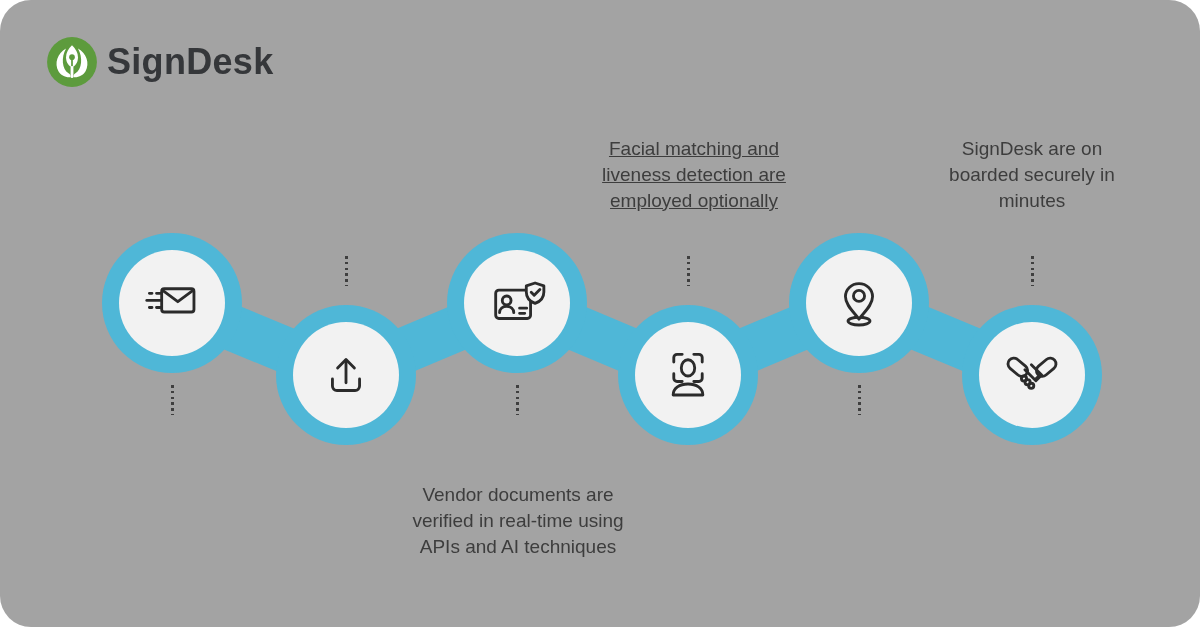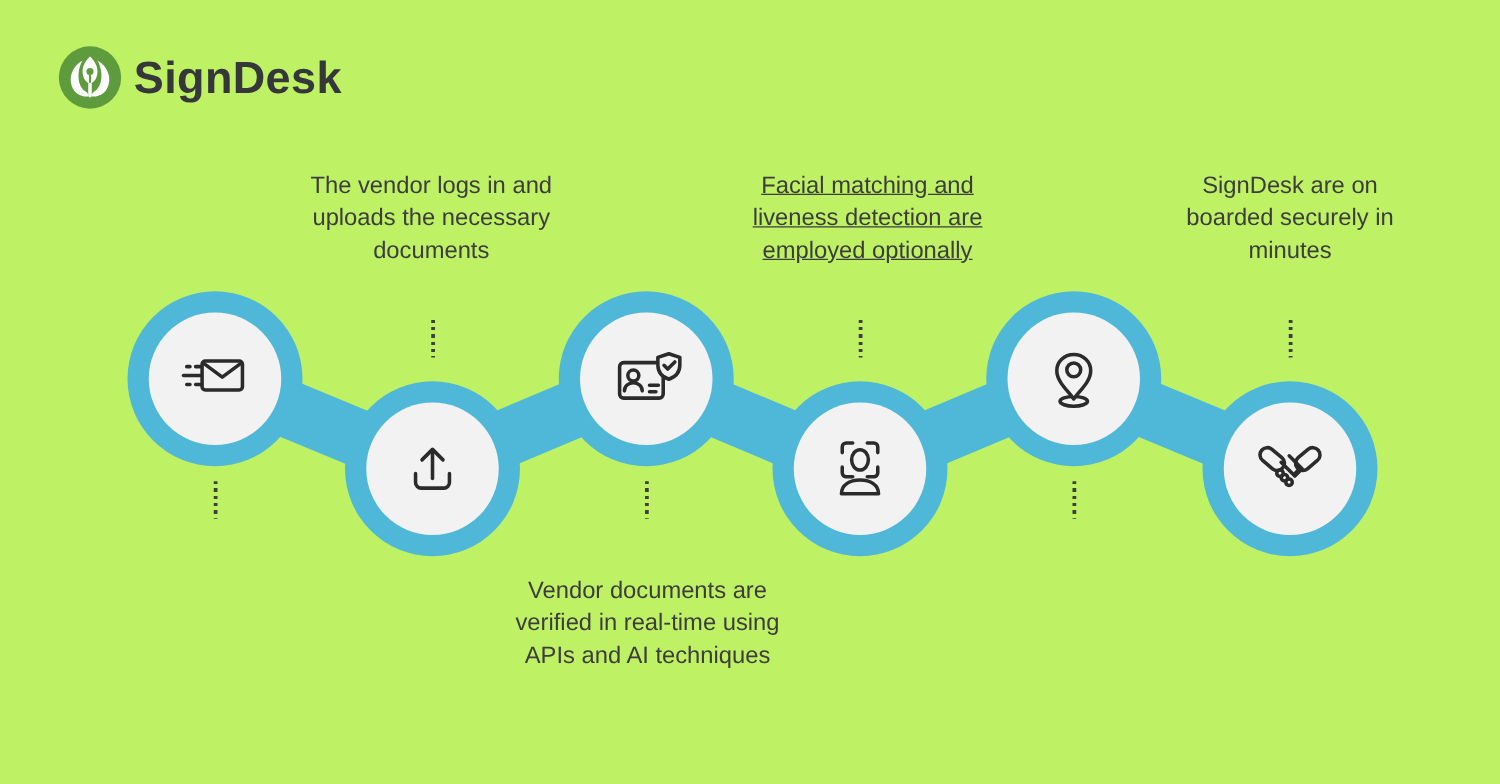--- a/index.html
+++ b/index.html
@@ -1,18 +1,18 @@
 <!DOCTYPE html>
 <html><head>
 <meta charset="utf-8">
 <style>
   html,body { margin:0; padding:0; background:#ffffff; }
   .canvas {
-    position:relative; width:1200px; height:627px; background:#bef264;
-    overflow:hidden; font-family:"Liberation Sans", sans-serif;
+    position:relative; width:1200px; height:627px; background:#a3a3a3;
+    overflow:hidden; font-family:"Liberation Sans", sans-serif;border-radius:31px;
   }
 
   
   .logo { position:absolute; left:46px; top:36px; display:flex; align-items:center; gap:9px; }
   .logo-mark { width:52px; height:52px; display:block; }
   .logo-text { font-size:36px; font-weight:600; color:#35373a; letter-spacing:0.3px; }
 
   
   .chain { position:absolute; left:0; top:0; }
 
@@ -39,21 +39,21 @@
   .dot5 { left:859px;  top:385px; }
   .dot6 { left:1032px; top:256px; }
 
   
   .caption {
     position:absolute; transform:translateX(-50%); text-align:center;
     font-size:19px; line-height:1.36; color:#3d3d3d; white-space:pre-line;
   }
   .cap1 { left:172px;  top:466px; width:250px; }
   .cap2 { left:345px;  top:136px; width:240px; }
-  .cap3 { left:518px;  top:460px; width:260px; }
+  .cap3 { left:518px;  top:482px; width:260px; }
   .cap4 { left:694px;  top:136px; width:230px;text-decoration:underline; }
   .cap5 { left:859px;  top:466px; width:240px; }
   .cap6 { left:1032px; top:136px; width:215px; }
 </style>
 </head>
 <body>
 
 <div class="canvas">
 
   <div class="logo">
@@ -161,23 +161,20 @@
     </svg>
   </div>
 
   <div class="dotted dot1"></div>
   <div class="dotted dot2"></div>
   <div class="dotted dot3"></div>
   <div class="dotted dot4"></div>
   <div class="dotted dot5"></div>
   <div class="dotted dot6"></div>
 
-  <div class="caption cap2">The vendor logs in and
-uploads the necessary
-documents</div>
   <div class="caption cap3">Vendor documents are
 verified in real-time using
 APIs and AI techniques</div>
   <div class="caption cap4">Facial matching and
 liveness detection are
 employed optionally</div>
   <div class="caption cap6">SignDesk are on
 boarded securely in
 minutes</div>
 

